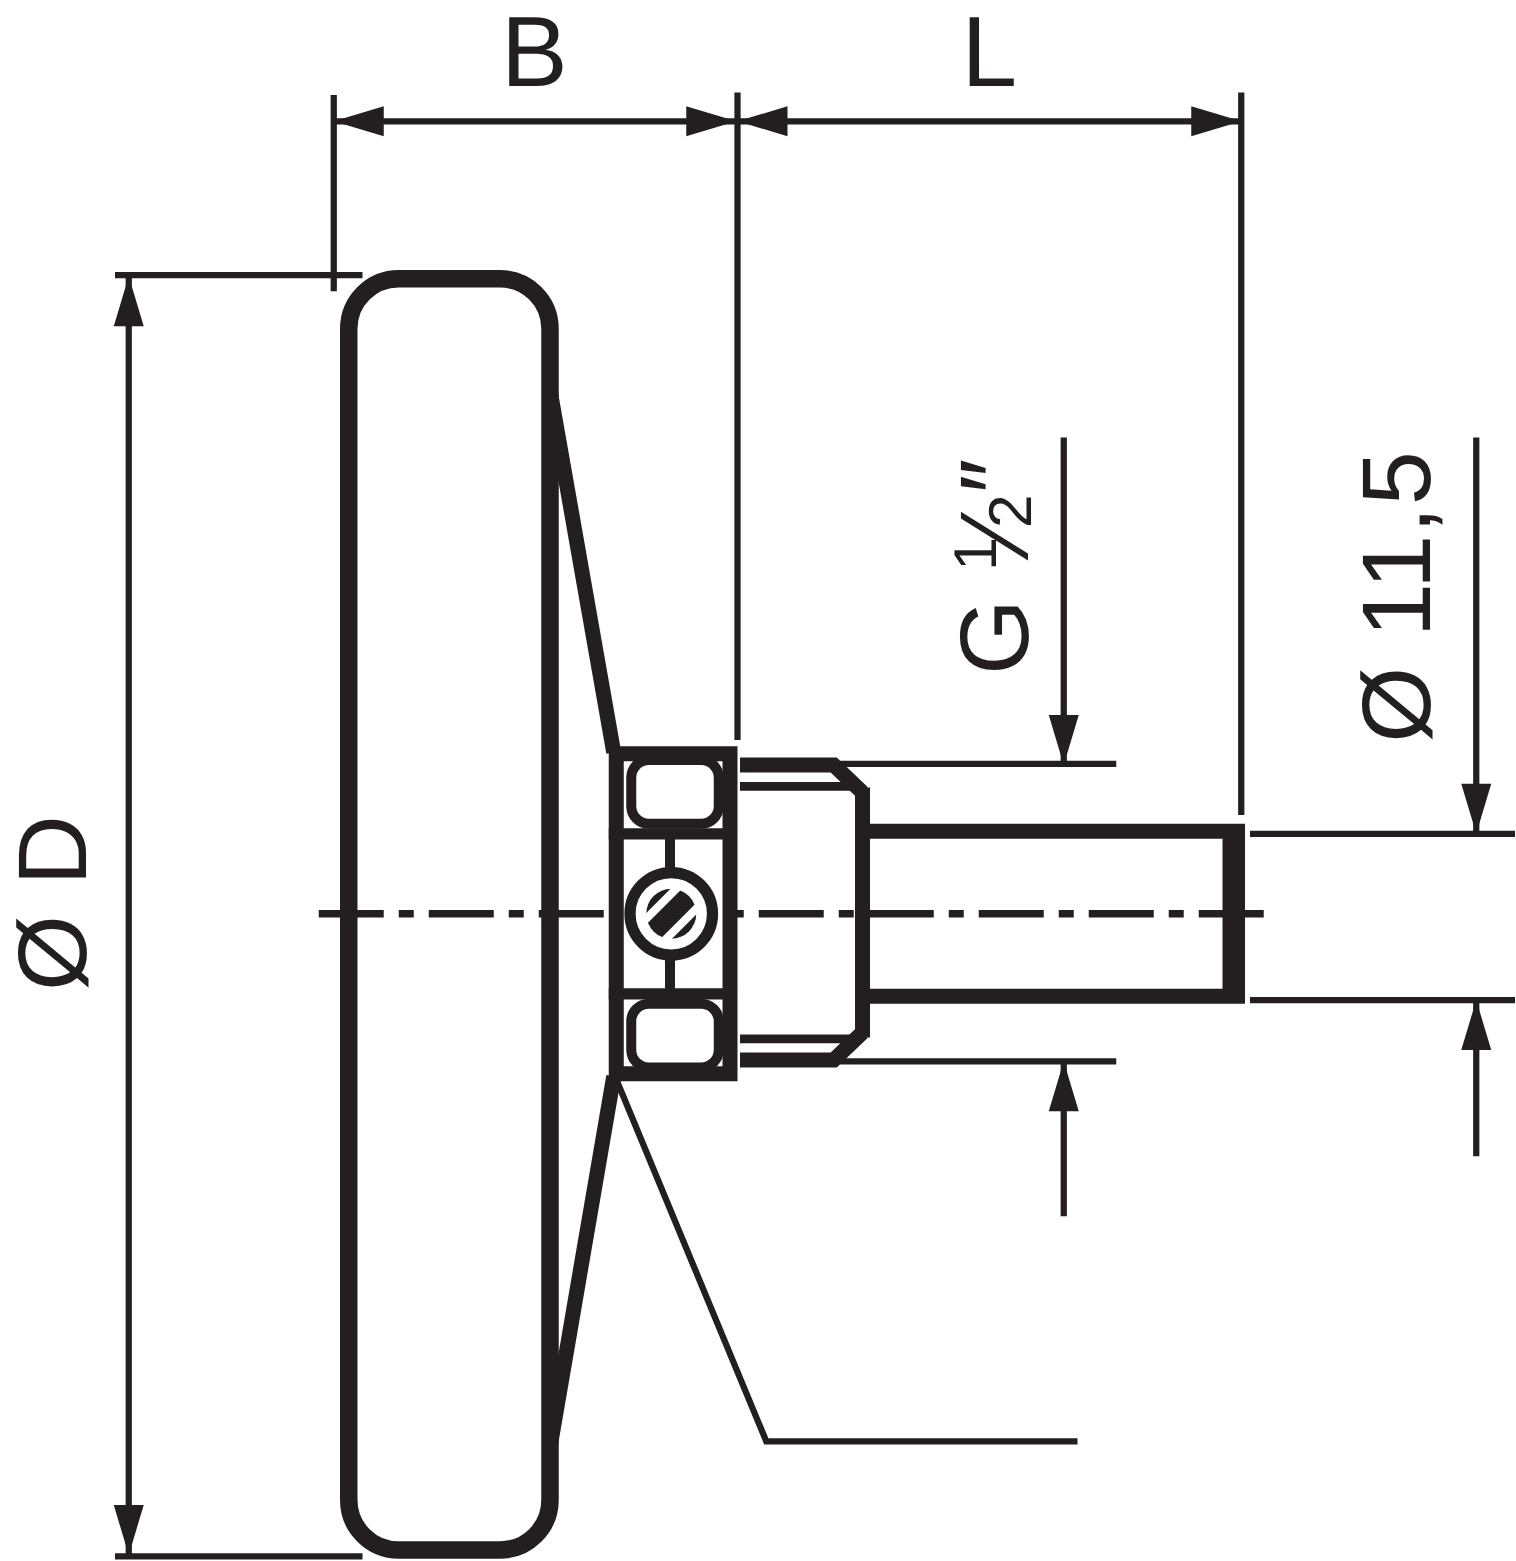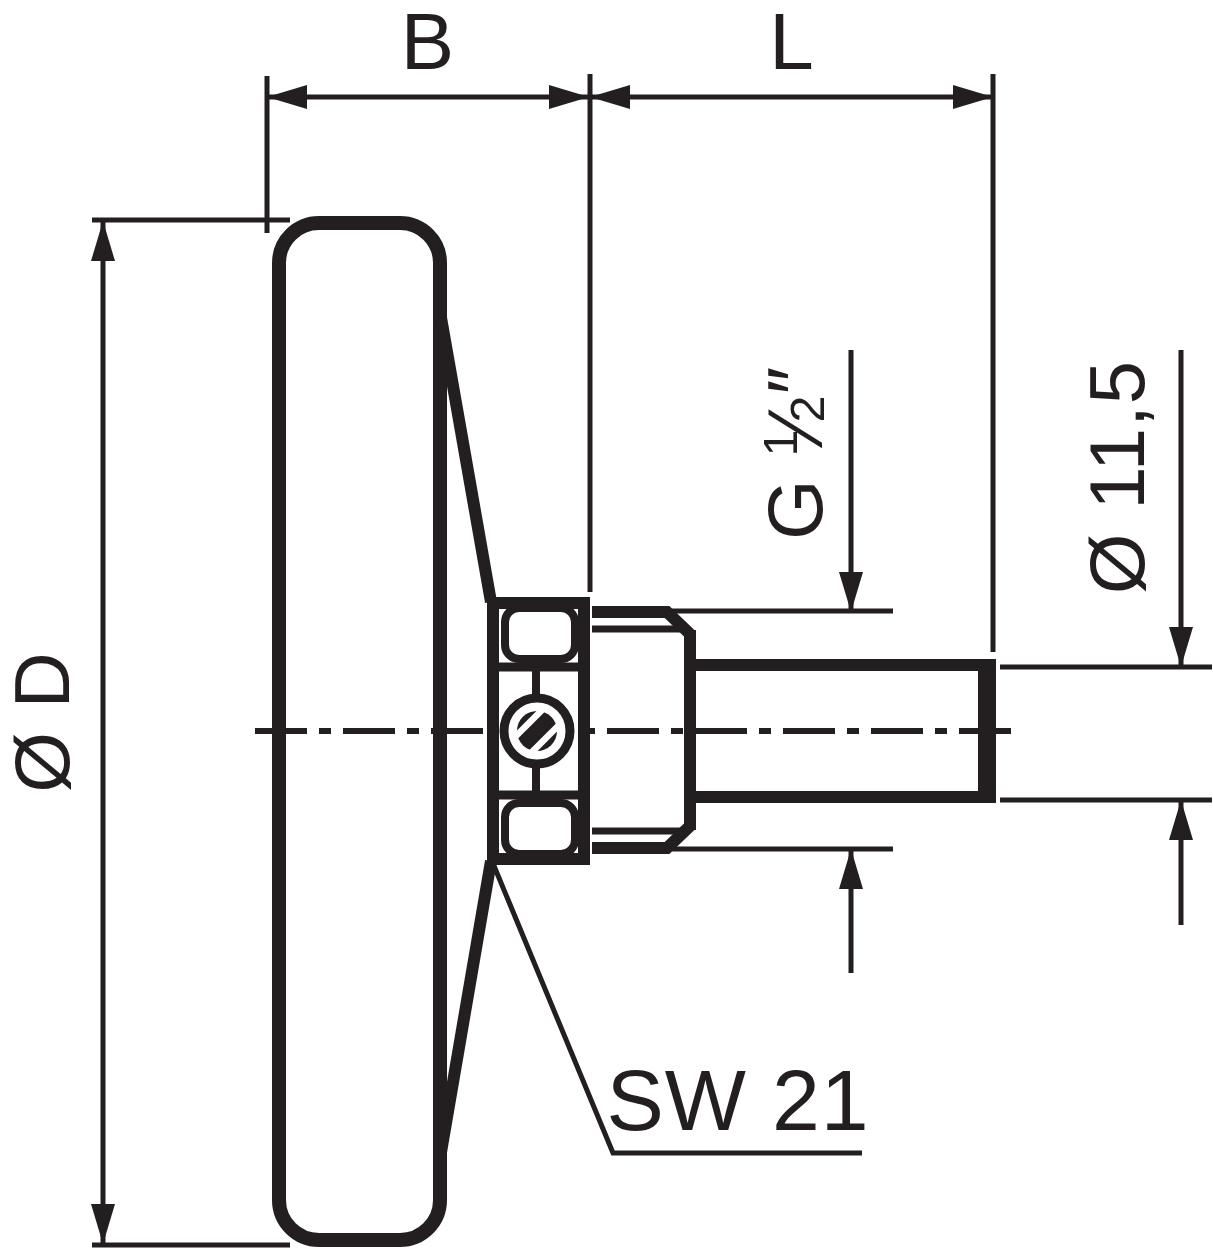--- a/index.html
+++ b/index.html
@@ -123,15 +123,14 @@
   <div class="lbl sz-top" style="left:428px;top:42px;">B</div>
 
   <div class="lbl sz-top" style="left:792px;top:42px;">L</div>
 
   <div class="lbl rot sz-rot" style="left:42px;top:722px;">Ø D</div>
 
   <div class="lbl rot sz-rot" style="left:795px;top:453px;"><span>G</span><span class="gap"></span><sup class="fnum">1</sup><span class="fsl">⁄</span><sub class="fden">2</sub><span>″</span></div>
 
   <div class="lbl rot sz-rot" style="left:1117px;top:477px;">Ø 11,5</div>
 
-  <div class="lbl sz-sw" style="left:738px;top:1100px;">SW 21</div>
 
 </div>
 
 </body></html>

